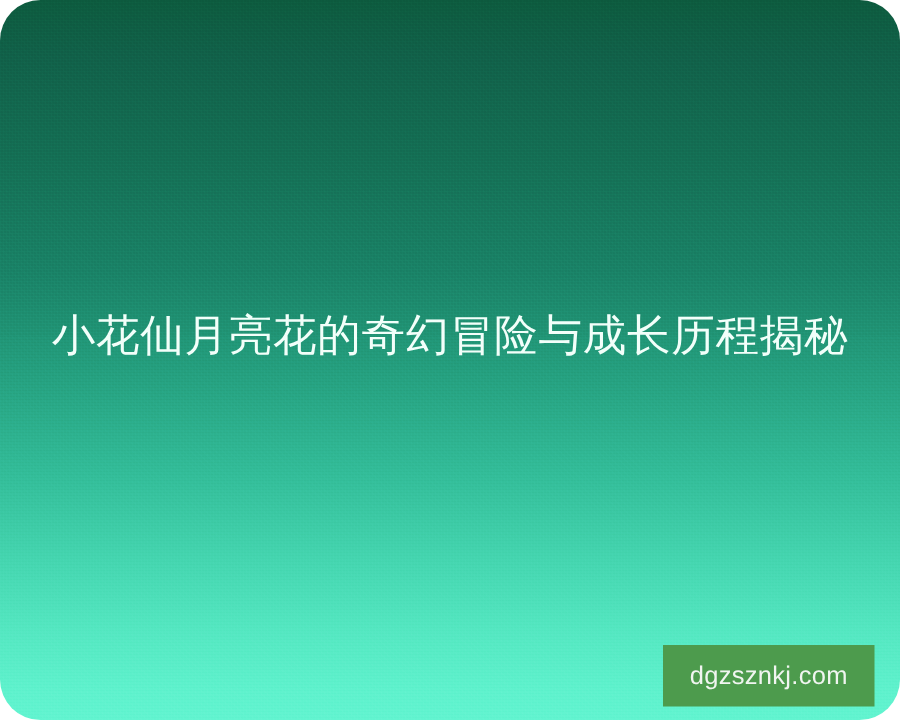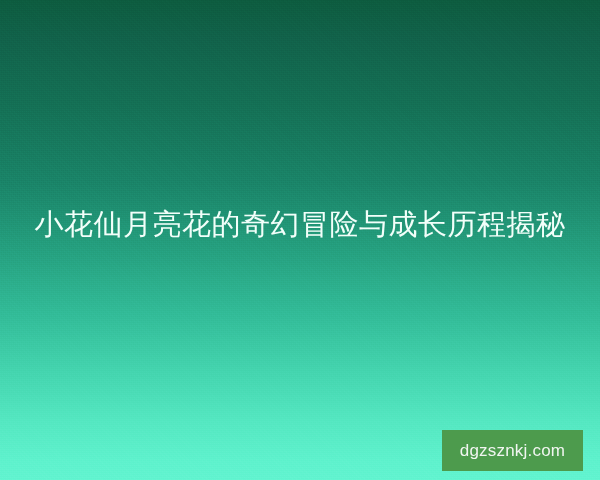--- a/index.html
+++ b/index.html
@@ -23,20 +23,21 @@
       #11624a 8%,
       #147055 22%,
       #1a8468 38%,
       #25a07f 52%,
       #33bd99 66%,
       #45d6b0 78%,
       #55e8c2 88%,
       #5ff2cd 96%,
       #62f4d0 100%
     );
+    border-radius: 27px;
   }
 
   
   .grain {
     position: absolute;
     inset: 0;
     pointer-events: none;
     opacity: 0.18;
     background-image:
       repeating-linear-gradient(0deg,   rgba(255,255,255,0.10) 0px, rgba(255,255,255,0.10) 1px, rgba(0,0,0,0.10) 1px, rgba(0,0,0,0.10) 2px),

